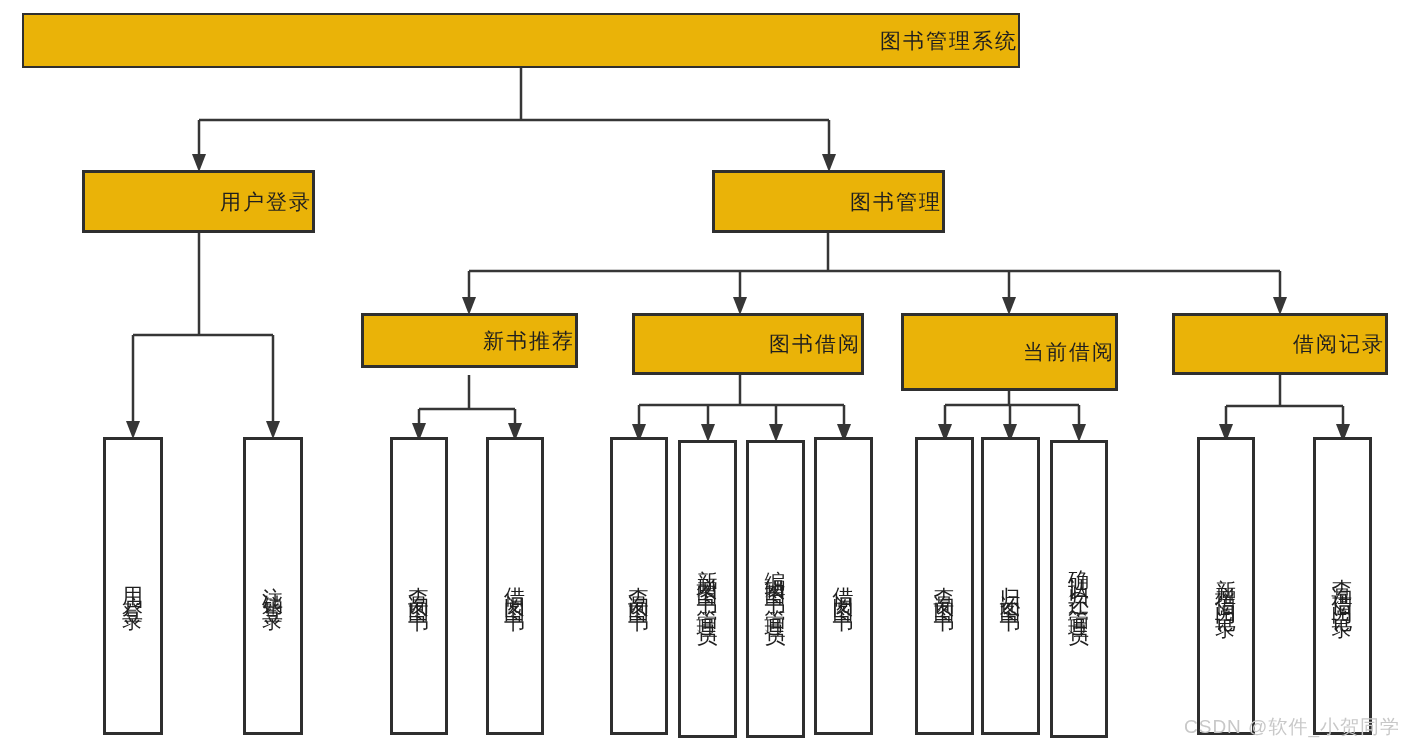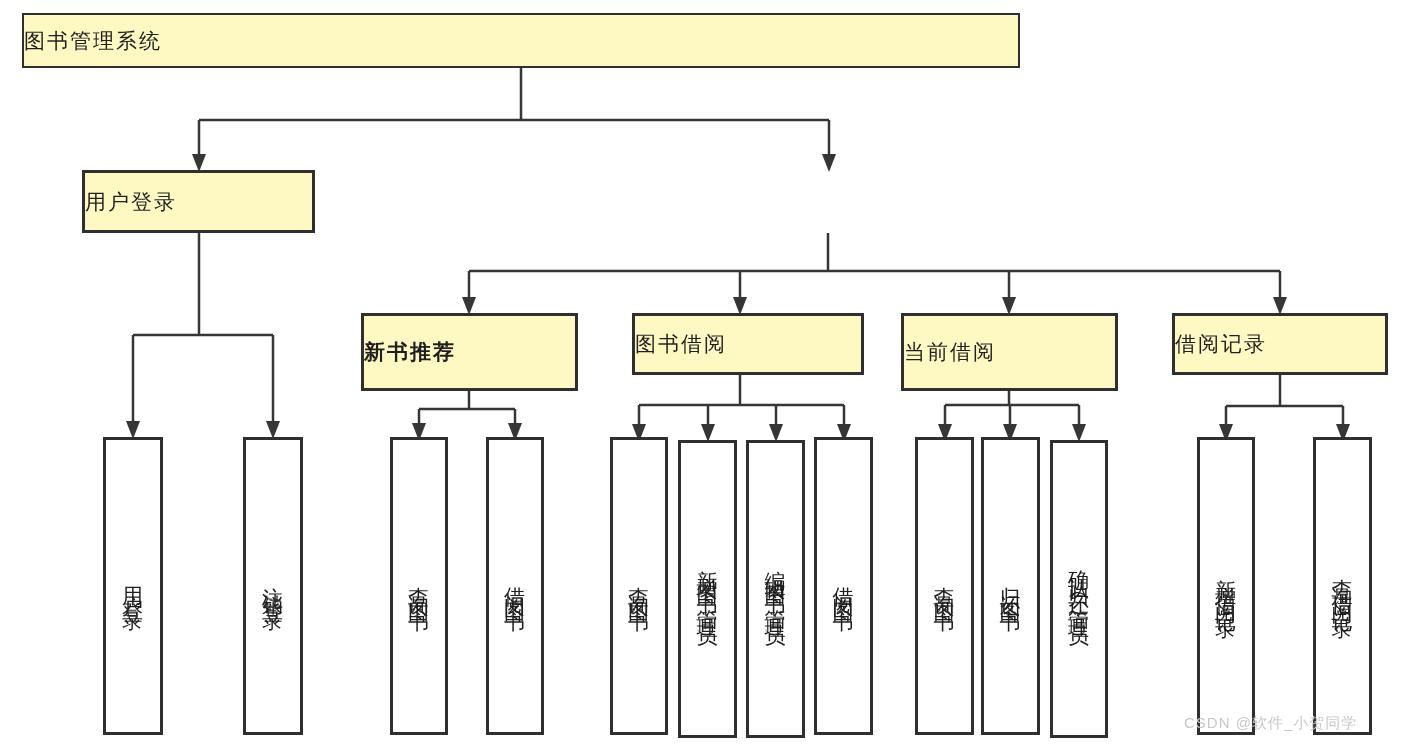--- a/index.html
+++ b/index.html
@@ -24,23 +24,23 @@
   }
   #edges {
     position: absolute; left: 0; top: 0;
     width: 1405px; height: 747px;
     pointer-events: none;
   }
   #edges path { stroke: var(--line); stroke-width: 2.5; fill: none; }
   #edges polygon { fill: var(--line); stroke: none; }
   .hbox {
     position: absolute;
-    background: #fef9c3;
+    background: #eab308;
     border: 3px solid var(--border);
-    display: flex; align-items: center; justify-content: flex-start;
+    display: flex; align-items: center; justify-content: flex-end;
     font-size: 21px;
     letter-spacing: 2px;
     white-space: nowrap;
     z-index: 2;
   }
   .root {
     border-width: 2px;
     font-size: 21px;
   }
   .vbox {
@@ -54,21 +54,21 @@
     writing-mode: vertical-rl;
     text-orientation: mixed;
     font-size: 21px;
     letter-spacing: 8px;
     line-height: 1;
     white-space: nowrap;
   }
   .watermark {
     position: absolute;
     left: 1184px; top: 714px;
-    font-size: 15px;
+    font-size: 19px;
     color: var(--watermark);
     letter-spacing: 1px;
     z-index: 3;
     white-space: nowrap;
   }
 </style>
 </head>
 <body>
 
 <div id="canvas">
@@ -149,22 +149,25 @@
     </g>
   </svg>
 
   <div class="hbox root" style="left:22px; top:13px; width:998px; height:55px;">
     <span>图书管理系统</span>
   </div>
 
   <div class="hbox" style="left:82px; top:170px; width:233px; height:63px;">
     <span>用户登录</span>
   </div>
-
-  <div class="hbox" style="left:361px; top:313px; width:217px; height:78px;font-weight:bold;">
+  <div class="hbox" style="left:712px; top:170px; width:233px; height:63px;">
+    <span>图书管理</span>
+  </div>
+
+  <div class="hbox" style="left:361px; top:313px; width:217px; height:55px;">
     <span>新书推荐</span>
   </div>
   <div class="hbox" style="left:632px; top:313px; width:232px; height:62px;">
     <span>图书借阅</span>
   </div>
   <div class="hbox" style="left:901px; top:313px; width:217px; height:78px;">
     <span>当前借阅</span>
   </div>
   <div class="hbox" style="left:1172px; top:313px; width:216px; height:62px;">
     <span>借阅记录</span>

